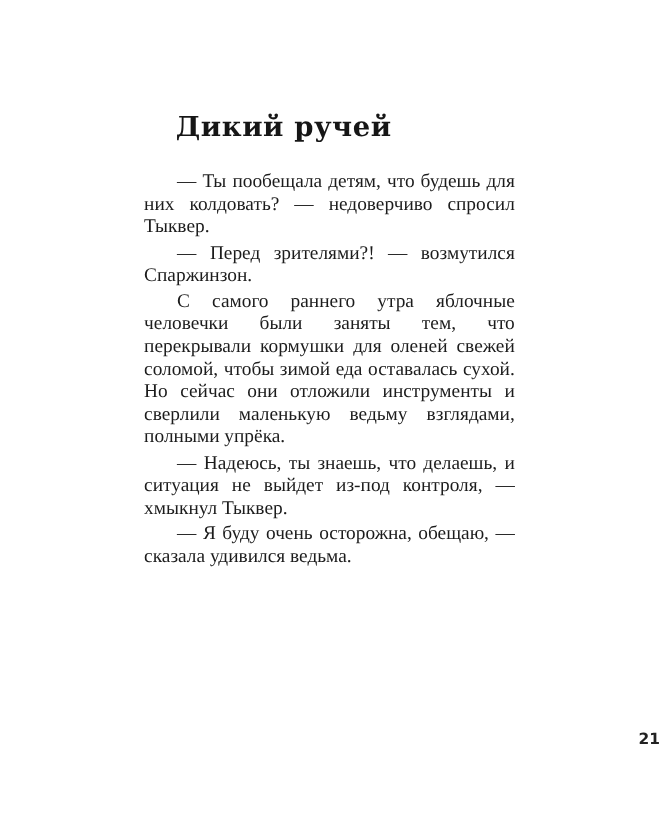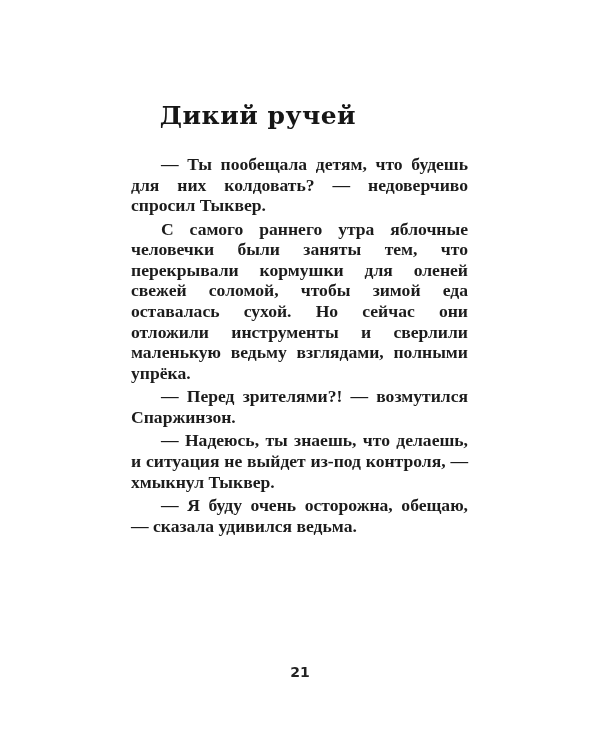--- a/index.html
+++ b/index.html
@@ -28,47 +28,46 @@
     }
     .text-block {
       position: absolute;
       left: 131px;
       top: 154px;
       width: 337px;
       font-family: "Liberation Serif", serif;
       font-size: 17.6px;
       line-height: 20.6px;
       color: #1c1c1c;
-      font-weight: bold;
     }
     .text-block p {
       margin: 0 0 2.9px 0;
       text-indent: 30px;
       text-align: justify;
       text-align-last: left;
       hyphens: manual;
     }
     .page-number {
       position: absolute;
       left: 0;
       top: 664px;
       width: 600px;
-      text-align: center;
+      text-align: right;
       font-family: "DejaVu Sans", sans-serif;
       font-weight: bold;
       font-size: 14px;
       color: #222;
     }
   </style>
 </head>
 <body>
 
 <h1 class="page-title">Дикий ручей</h1>
 
 <div class="text-block">
   <p>— Ты пообещала детям, что будешь для них колдовать? — недоверчиво спросил Тыквер.</p>
+  <p>— Перед зрителями?! — возмутился Спар­жинзон.</p>
   <p>С самого раннего утра яблочные человечки были заняты тем, что перекрывали кормуш­ки для оленей свежей соломой, чтобы зимой еда оставалась сухой. Но сейчас они отложили инструменты и сверлили маленькую ведьму взглядами, полными упрёка.</p>
-  <p>— Перед зрителями?! — возмутился Спар­жинзон.</p>
   <p>— Надеюсь, ты знаешь, что делаешь, и си­туация не выйдет из-под контроля, — хмыкнул Тыквер.</p>
   <p>— Я буду очень осторожна, обещаю, — ска­зала удивился ведьма.</p>
 </div>
 
 <div class="page-number">21</div>
 
 </body></html>

